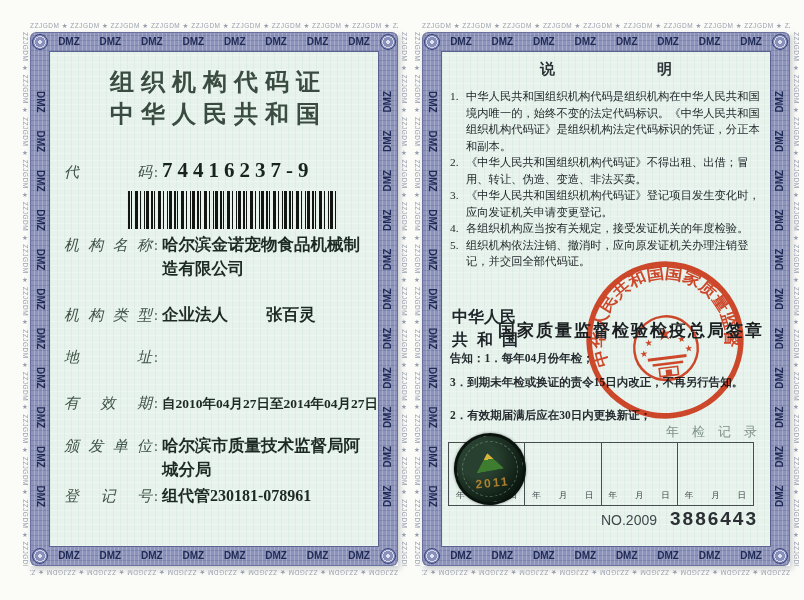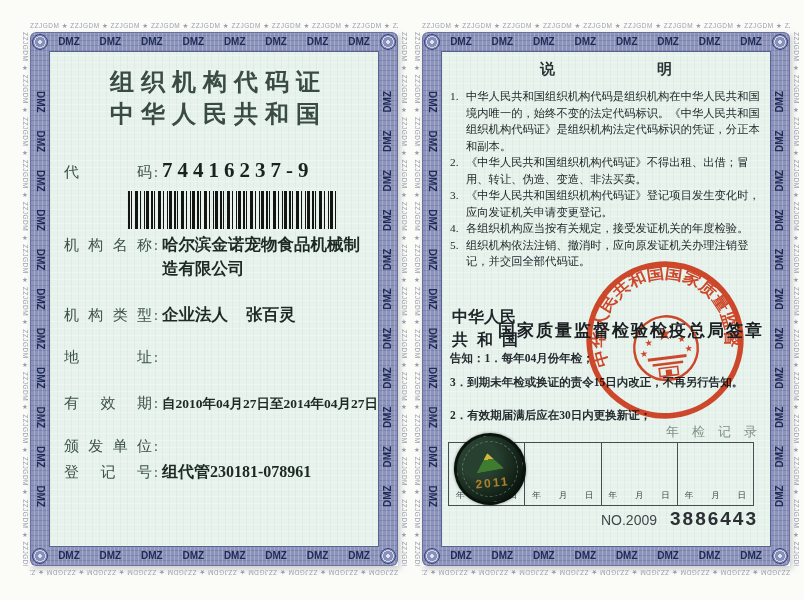--- a/index.html
+++ b/index.html
@@ -44,41 +44,41 @@
   .edge-bottom { bottom:-10px; left:0; right:0; height:9px; transform:rotate(180deg); }
   .edge-left   { left:-10px; top:0; bottom:0; width:9px; writing-mode:vertical-rl; }
   .edge-right  { right:-10px; top:0; bottom:0; width:9px; writing-mode:vertical-rl; }
 
   
   .lp-content { position:absolute; inset:0; padding:14px 12px 0 14px; }
   .cert-title { text-align:center; font-family:"Liberation Sans",sans-serif; font-weight:bold;
                 font-size:24px; line-height:32px; letter-spacing:7px; color:#3a4c42; text-indent:7px; }
   .row { display:flex; align-items:baseline; }
   .lbl { flex:none; width:88px; color:#3f5247; font-size:15px; line-height:24px;
-         text-align:justify; text-align-last:justify; }
+         text-align:justify; text-align-last:justify;font-style:italic; }
   .colon { flex:none; color:#3f5247; font-size:14px; margin:0 4px 0 2px; }
   .val { color:#1d2a23; font-weight:bold; }
   .code-row { margin-top:28px; }
   .code-val { font-size:21px; letter-spacing:5px; color:#17231d; }
   .barcode { margin:7px 0 0 64px; width:208px; height:38px; background-color:transparent;
      background-image:repeating-linear-gradient(90deg,
         #121512 0 2px, transparent 2px 3px, #121512 3px 4px, transparent 4px 7px,
         #121512 7px 10px, transparent 10px 12px, #121512 12px 13px, transparent 13px 16px,
         #121512 16px 17px, transparent 17px 18px, #121512 18px 21px, transparent 21px 23px); }
   .f-name { margin-top:4px; }
   .f-type { margin-top:22px; }
   .f-addr { margin-top:18px; }
   .f-valid{ margin-top:22px; }
   .f-issuer{ margin-top:18px; }
   .f-reg  { margin-top:2px; }
   .val-wrap { width:218px; font-size:16.5px; line-height:24px; }
   .val-addr { width:218px; font-size:16px; line-height:24px; }
   .val-date { font-size:13.5px; line-height:24px; white-space:nowrap; }
   .val-type { font-size:16.5px; line-height:24px; }
-  .val-extra{ margin-left:18px; }
+  .val-extra{ margin-left:38px; }
   .val-reg  { font-size:16px; line-height:24px; }
 
   
   .rp-content { position:absolute; inset:0; }
   .shuoming { position:absolute; top:8px; left:0; right:0; }
   .shuoming > div { width:132px; margin:0 auto; font-size:15px; font-weight:bold; color:#2b3236;
                     text-align:justify; text-align-last:justify; }
   .notes { position:absolute; top:36px; left:8px; right:5px; color:#23292c;
            font-size:11.3px; line-height:16.5px; }
   .note-item { display:flex; }
@@ -171,20 +171,21 @@
 
           <div class="row f-valid">
             <span class="lbl">有效期</span>
             <span class="colon">:</span>
             <span class="val val-date">自2010年04月27日至2014年04月27日</span>
           </div>
 
           <div class="row f-issuer">
             <span class="lbl">颁发单位</span>
             <span class="colon">:</span>
+            <span class="val val-wrap">哈尔滨市质量技术监督局阿城分局</span>
           </div>
 
           <div class="row f-reg">
             <span class="lbl">登记号</span>
             <span class="colon">:</span>
             <span class="val val-reg">组代管230181-078961</span>
           </div>
         </div>
       </div>
     </div>

